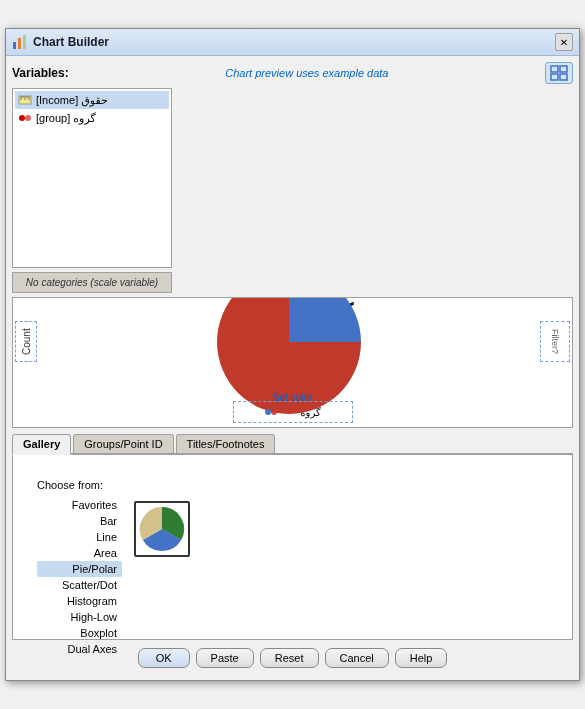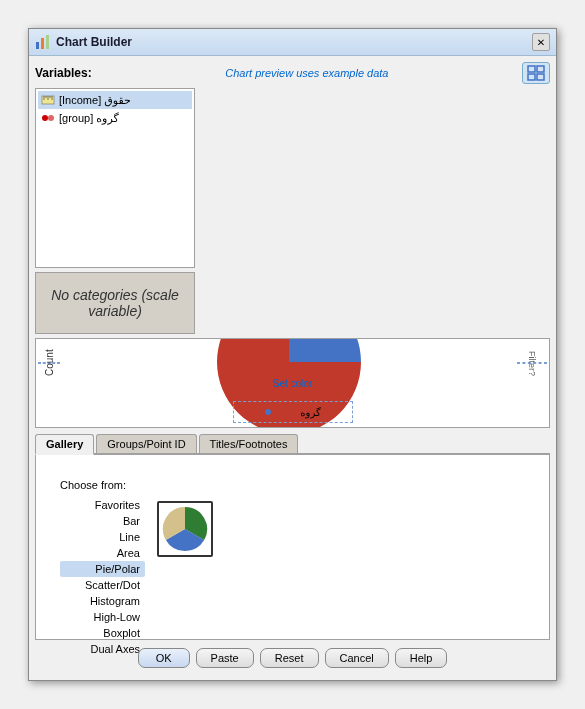--- a/index.html
+++ b/index.html
@@ -7,21 +7,21 @@
       font-family: 'Segoe UI', Tahoma, Geneva, Verdana, sans-serif;
       font-size: 12px;
       background: #f0f0f0;
       display: flex;
       justify-content: center;
       align-items: center;
       width: 585px;
       height: 709px;
     }
     .window {
-      width: 529px;
+      width: 575px;
       background: #f0f0f0;
       border: 1px solid #888;
       box-shadow: 2px 2px 8px rgba(0,0,0,0.4);
     }
     .title-bar {
       background: linear-gradient(to bottom, #dce9f7, #c5d9f0);
       padding: 4px 6px;
       display: flex;
       align-items: center;
       justify-content: space-between;
@@ -117,26 +117,26 @@
       display: inline-block;
     }
     .var-icon-group {
       width: 14px;
       height: 14px;
       display: inline-block;
     }
     .categories-panel {
       background: #d4d0c8;
       border: 1px solid #a0a0a0;
-      padding: 14px;
+      padding: 4px;
       flex: 1;
       display: flex;
       align-items: center;
       justify-content: center;
-      font-size: 14px;
+      font-size: 10px;
       color: #333;
       text-align: center;
       font-style: italic;
     }
     .chart-area {
       flex: 1;
       background: white;
       border: 1px solid #a0a0a0;
       position: relative;
       overflow: hidden;
@@ -196,21 +196,21 @@
       font-size: 10px;
       min-width: 120px;
       justify-content: center;
     }
     .legend-icon {
       width: 14px;
       height: 14px;
     }
     .set-color-label {
       position: absolute;
-      bottom: 38px;
+      bottom: 24px;
       left: 50%;
       transform: translateX(-50%);
       font-size: 10px;
       color: #0066cc;
       white-space: nowrap;
     }
     
     .tabs-section {
       margin-top: 6px;
     }

